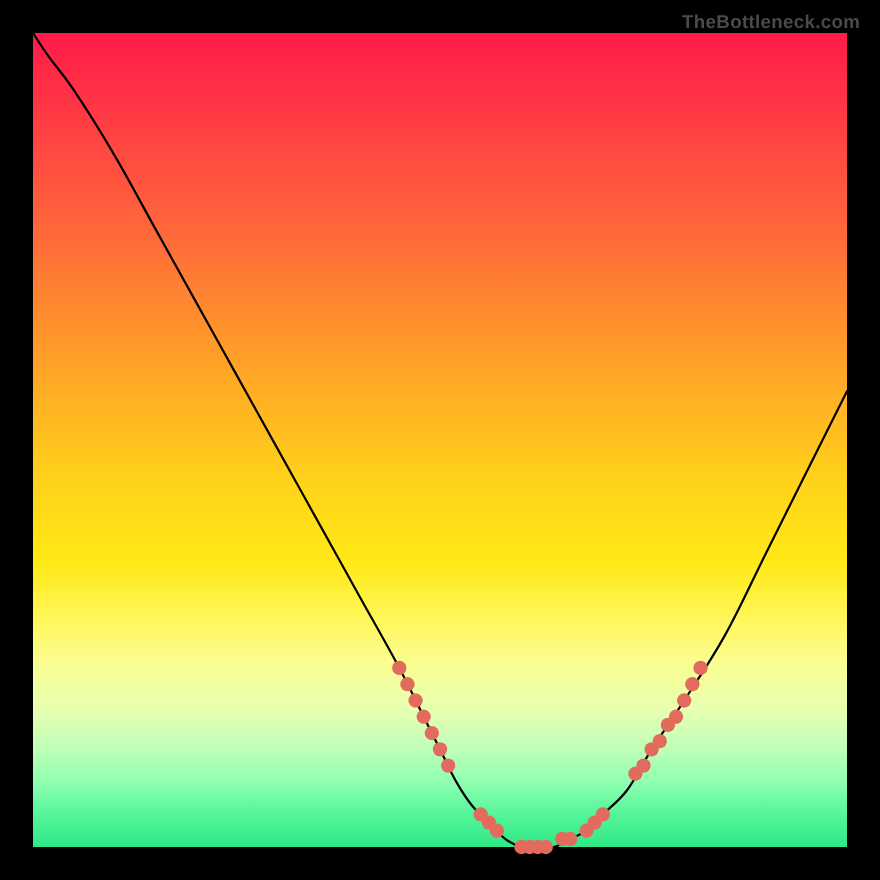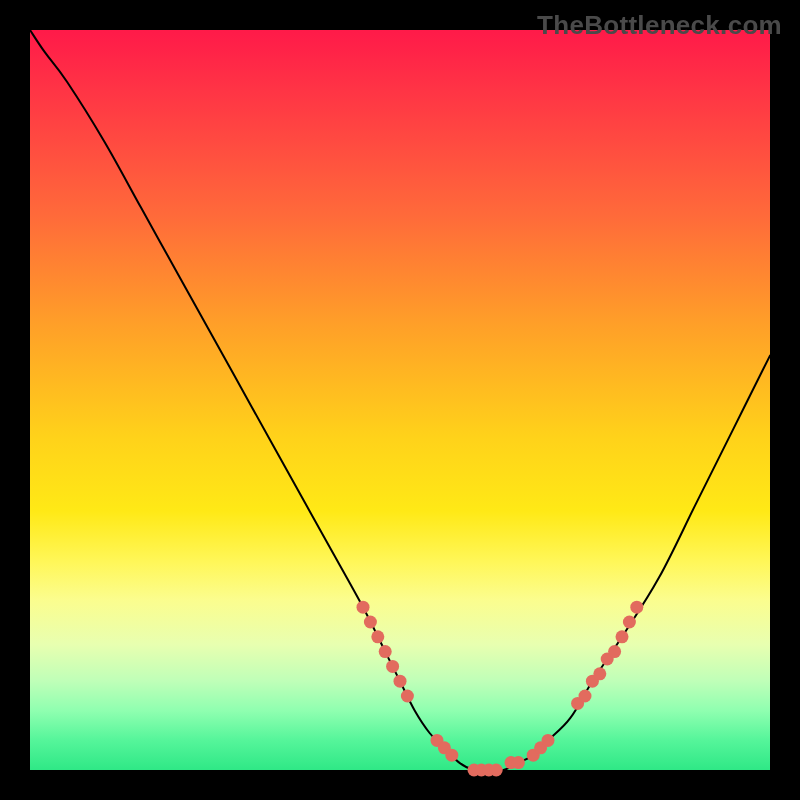--- a/index.html
+++ b/index.html
@@ -58,21 +58,21 @@
     stroke: none;
   }
 </style>
 </head>
 <body>
 
 <div class="stage">
 
   <div class="plot-area" style="left: 30px; top: 30px; width: 740px; height: 740px;"></div>
 
-  <div class="watermark" style="top: 10px; right: 18px; font-size: 26px; color: rgb(74, 74, 74);">TheBottleneck.com</div>
+  <div class="watermark" style="top: 10px; right: 18px; font-size: 17px; color: rgb(74, 74, 74);">TheBottleneck.com</div>
 
   <svg class="curve-layer" width="800" height="800" viewBox="0 0 800 800">
     <path class="curve-path" d="M 30.00 30.00 C 32.66 34.00, 38.14 42.88, 44.80 52.20 C 51.46 61.52, 56.34 65.82, 67.00 81.80 C 77.66 97.78, 90.68 118.36, 104.00 141.00 C 117.32 163.64, 127.68 183.62, 141.00 207.60 C 154.32 231.58, 164.68 250.22, 178.00 274.20 C 191.32 298.18, 201.68 316.82, 215.00 340.80 C 228.32 364.78, 238.68 383.42, 252.00 407.40 C 265.32 431.38, 275.68 450.02, 289.00 474.00 C 302.32 497.98, 312.68 516.62, 326.00 540.60 C 339.32 564.58, 352.34 587.22, 363.00 607.20 C 373.66 627.18, 378.54 638.28, 385.20 651.60 C 391.86 664.92, 394.67 670.54, 400.00 681.20 C 405.33 691.86, 409.47 701.48, 414.80 710.80 C 420.13 720.12, 424.27 726.34, 429.60 733.00 C 434.93 739.66, 439.07 742.47, 444.40 747.80 C 449.73 753.13, 453.87 758.60, 459.20 762.60 C 464.53 766.60, 468.67 768.67, 474.00 770.00 C 479.33 771.33, 483.47 770.00, 488.80 770.00 C 494.13 770.00, 498.27 771.33, 503.60 770.00 C 508.93 768.67, 513.07 765.26, 518.40 762.60 C 523.73 759.94, 527.87 759.20, 533.20 755.20 C 538.53 751.20, 541.34 747.06, 548.00 740.40 C 554.66 733.74, 562.21 728.86, 570.20 718.20 C 578.19 707.54, 583.08 695.85, 592.40 681.20 C 601.72 666.55, 610.01 655.45, 622.00 636.80 C 633.99 618.15, 645.68 601.58, 659.00 577.60 C 672.32 553.62, 682.68 530.24, 696.00 503.60 C 709.32 476.96, 719.68 456.24, 733.00 429.60 C 746.32 402.96, 763.34 368.92, 770.00 355.60" stroke="#000000"></path>
     <g class="dots">
         <circle cx="363.00" cy="607.20" r="6.5" class="dot" fill="#e26b5e"></circle>
         <circle cx="370.40" cy="622.00" r="6.5" class="dot" fill="#e26b5e"></circle>
         <circle cx="377.80" cy="636.80" r="6.5" class="dot" fill="#e26b5e"></circle>
         <circle cx="385.20" cy="651.60" r="6.5" class="dot" fill="#e26b5e"></circle>
         <circle cx="392.60" cy="666.40" r="6.5" class="dot" fill="#e26b5e"></circle>
         <circle cx="400.00" cy="681.20" r="6.5" class="dot" fill="#e26b5e"></circle>

